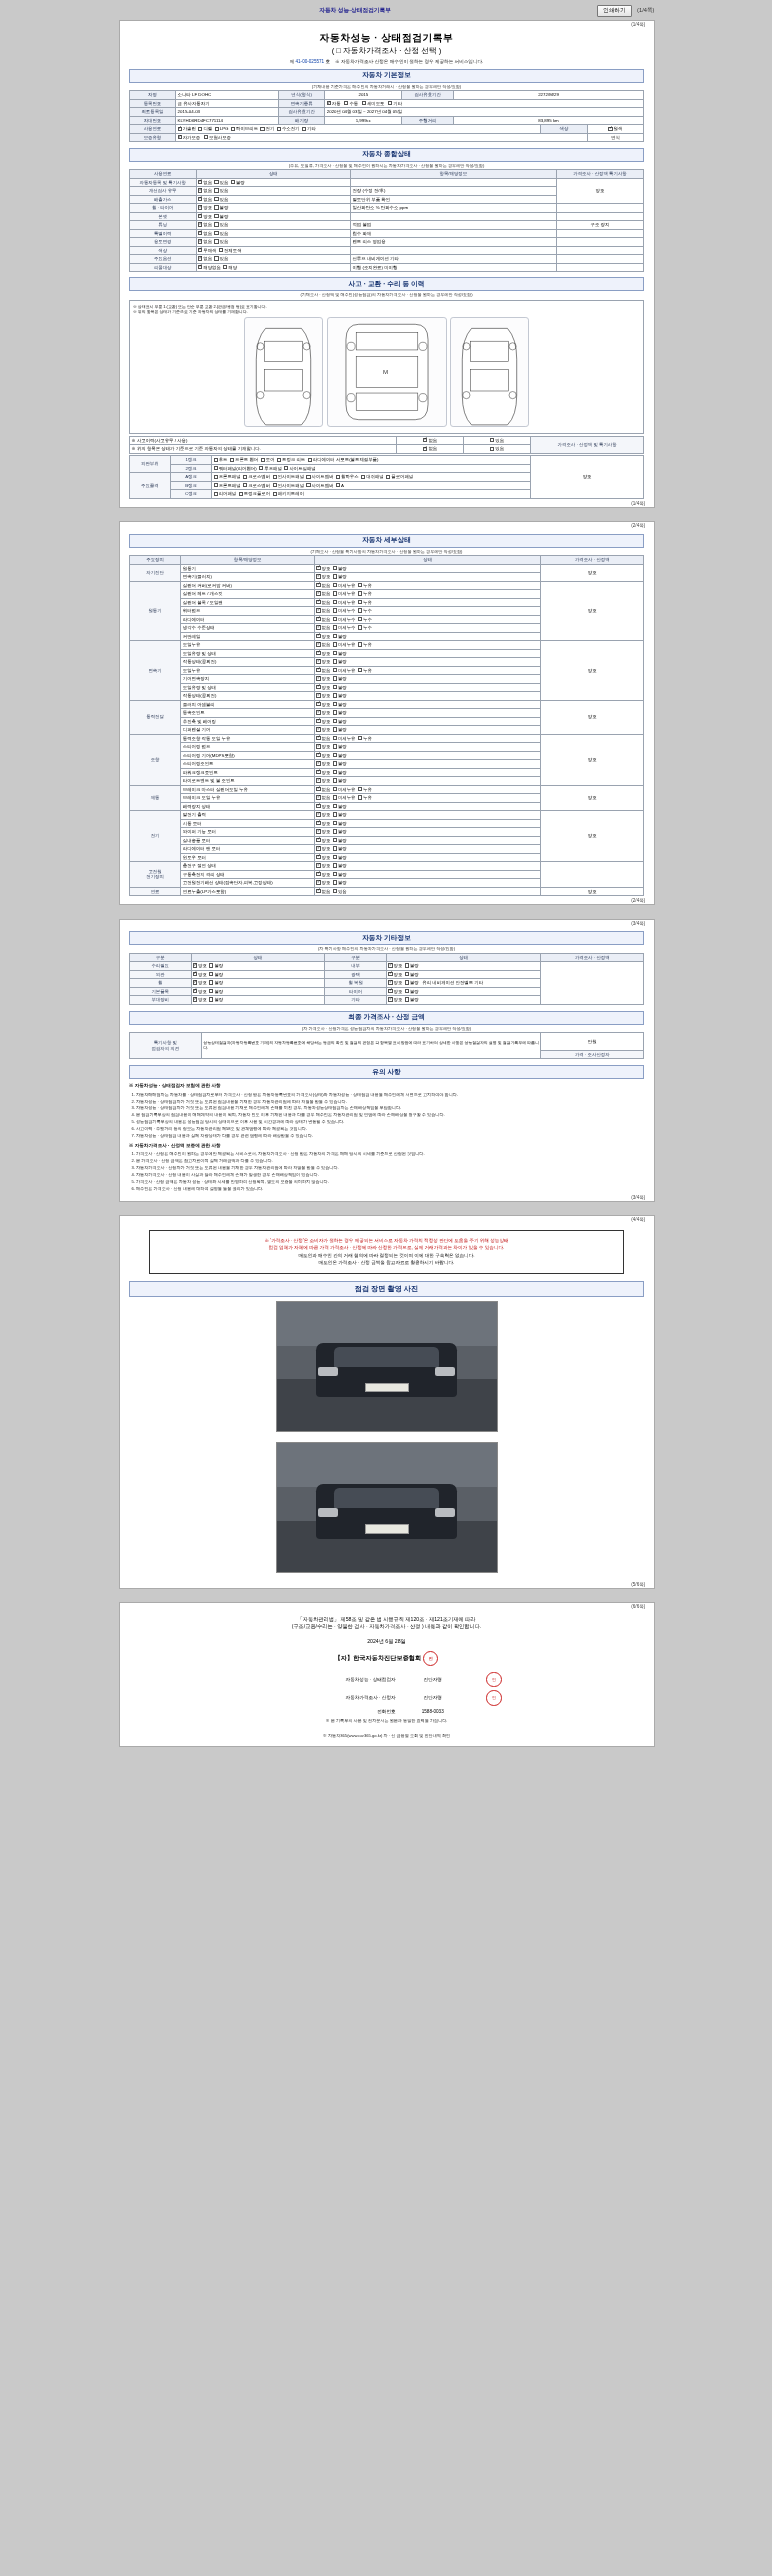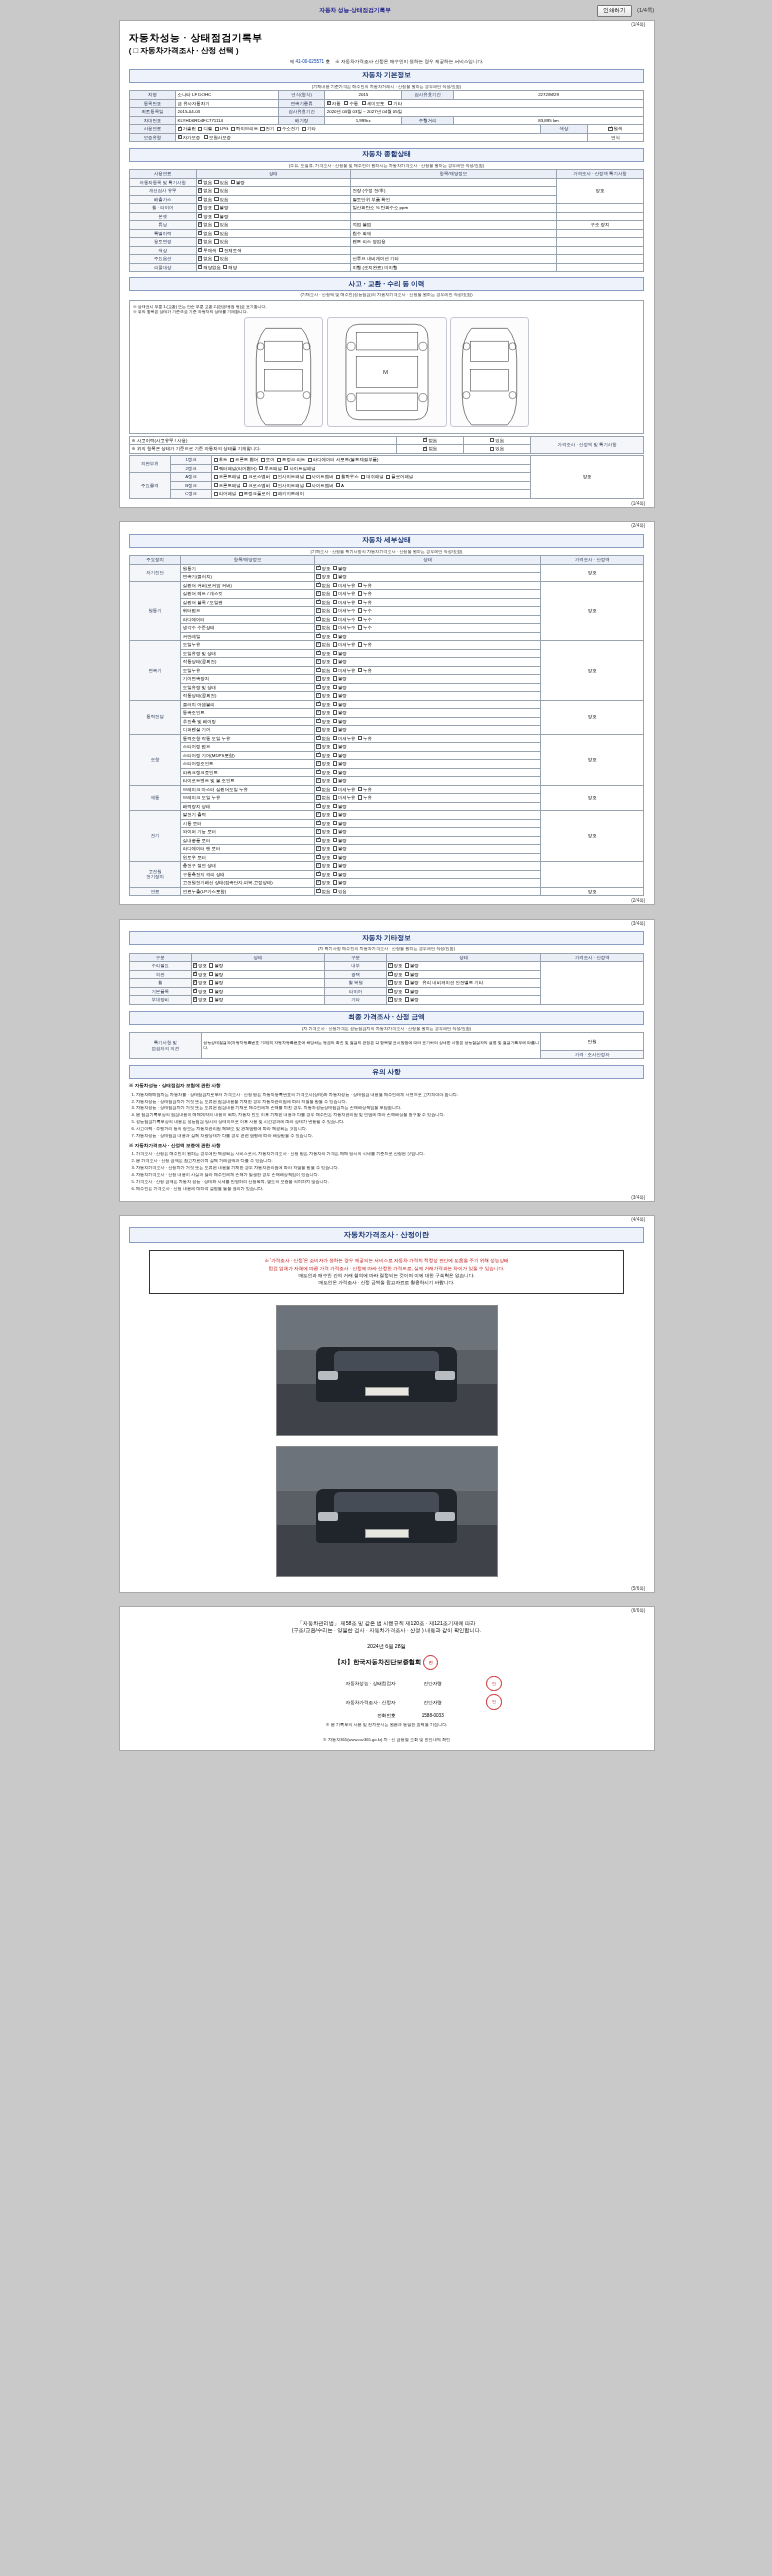--- a/index.html
+++ b/index.html
@@ -43,28 +43,28 @@
   }
   .pagenum {
     position: absolute; right: 8.2px; top: 1px;
     font-size: 4.6px; color: #444;
   }
   .pagenum-bottom {
     position: absolute; right: 8.2px; bottom: 1px;
     font-size: 4.6px; color: #444;
   }
   .doc-title {
-    text-align: left;
+    text-align: center;
     margin: 4.1px 0 1px 0;
   }
   .doc-title .t1 {
     font-size: 9.8px; font-weight: bold; letter-spacing: 0.5px;
   }
   .doc-title .t2 {
-    font-size: 7.7px; font-weight: bold; margin-top: 1.5px;
+    font-size: 7.7px; font-weight: normal; margin-top: 1.5px;
   }
   .doc-sub {
     text-align: center; font-size: 4.6px; margin-top: 2.6px; color: #111;
   }
   .sec-title {
     text-align: center;
     font-size: 6.7px;
     font-weight: bold;
     background: #eef2fb;
     border: 0.5px solid #8a9ec4;
@@ -834,27 +834,27 @@
         <li>자동차가격조사 · 산정 내용이 사실과 달라 매수인에게 손해가 발생한 경우 손해배상책임이 있습니다.</li>
         <li>가격조사 · 산정 금액은 자동차 성능 · 상태와 시세를 반영하여 산정되며, 별도의 보증을 의미하지 않습니다.</li>
         <li>매수인은 가격조사 · 산정 내용에 대하여 설명을 들을 권리가 있습니다.</li>
       </ol>
   </div>
   <div class="pagenum-bottom">(3/4쪽)</div>
 </div>
 
 <div class="page">
   <div class="pagenum">(4/4쪽)</div>
-  <div class="bigbar">자동차가격조사 · 산정이란</div>
   <div class="warnbox">
     <div class="red">※ '가격조사 · 산정'은 소비자가 원하는 경우 제공되는 서비스로 자동차 가격의 적정성 판단에 도움을 주기 위해 성능상태</div>
     <div class="red">점검 업체가 자체에 따른 가격 가격조사 · 산정에 따라 산정한 가격으로, 실제 거래가격과는 차이가 있을 수 있습니다.</div>
     <div>매도인과 매수인 간의 거래 협의에 따라 결정되는 것이며 이에 대한 구속력은 없습니다.</div>
     <div>매도인은 가격조사 · 산정 금액을 참고자료로 활용하시기 바랍니다.</div>
   </div>
+  <div class="bigbar">점검 장면 촬영 사진</div>
   <div class="photo-wrap">
     <div class="photo">
       <div class="sky"></div>
       <div class="ground"></div>
       <div class="car-body"></div>
       <div class="glass"></div>
       <div class="lampL"></div>
       <div class="lampR"></div>
       <div class="plate"></div>
     </div>

